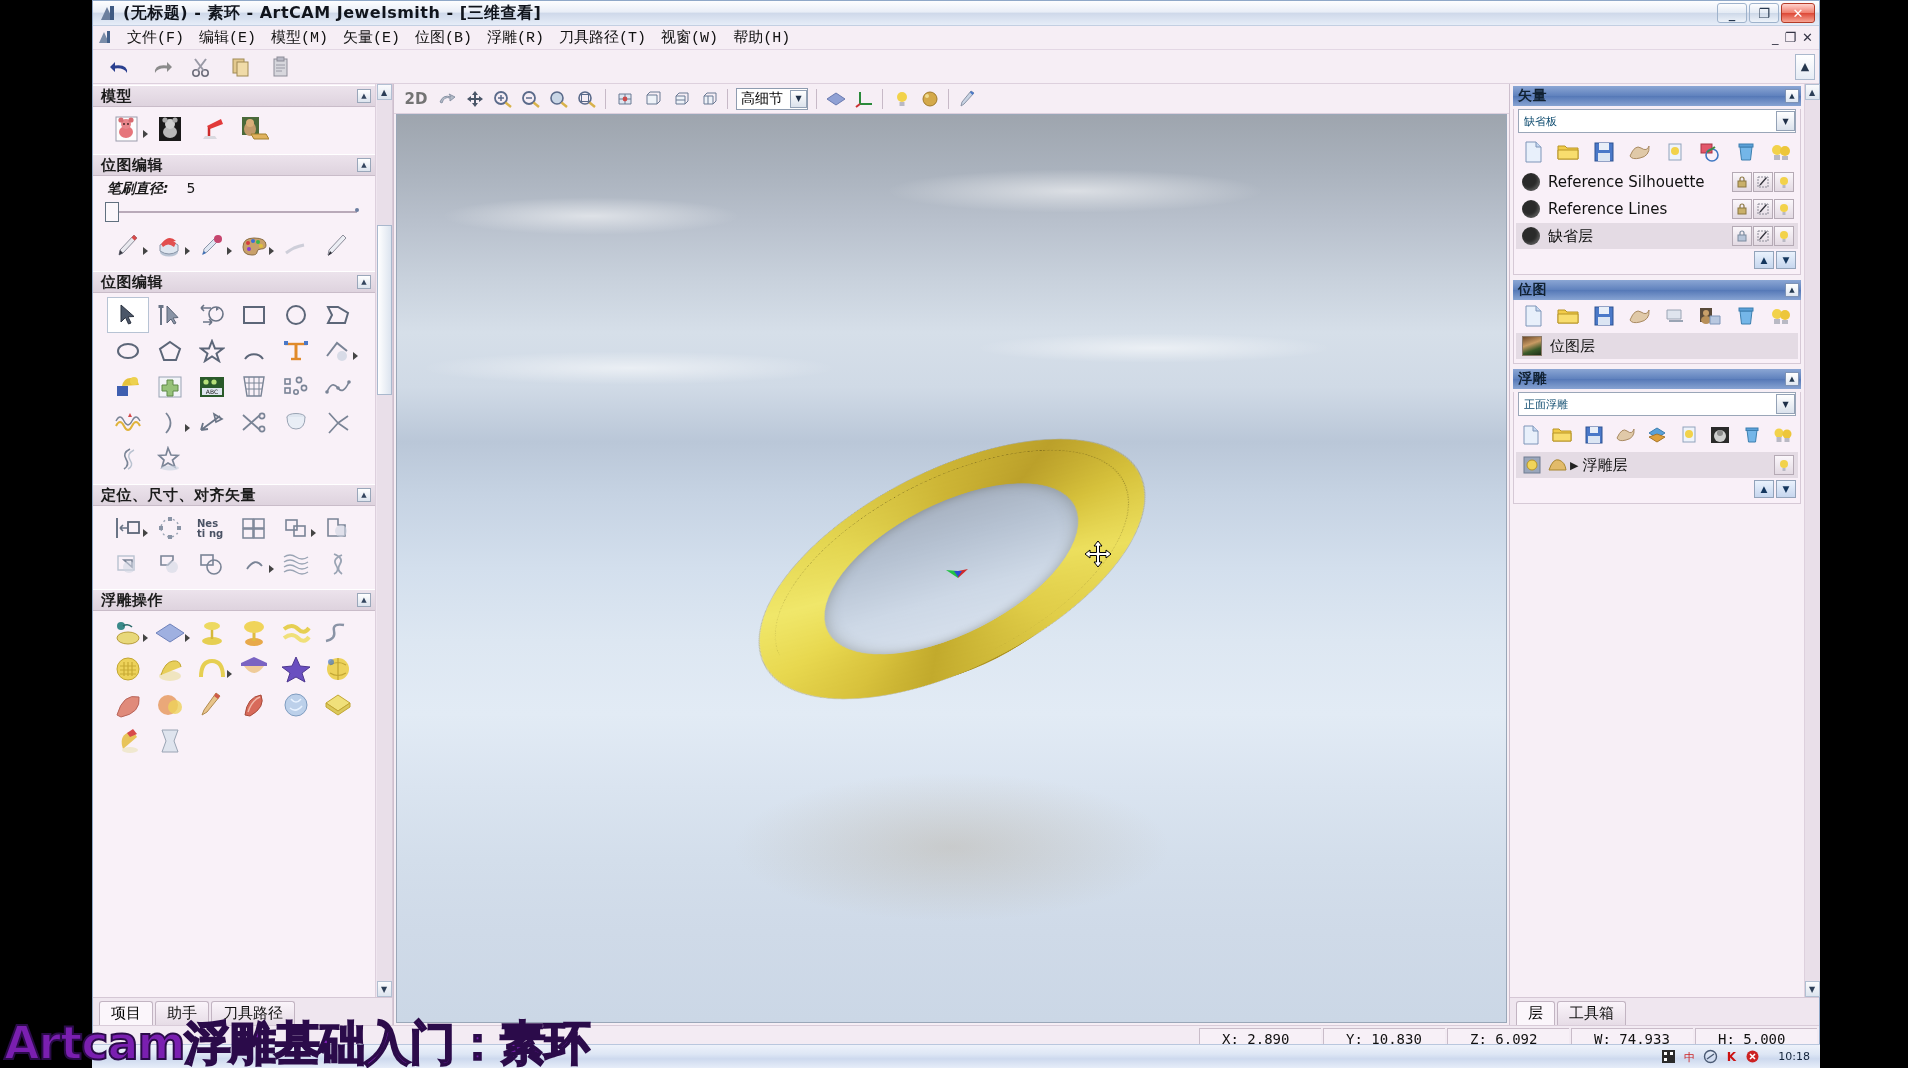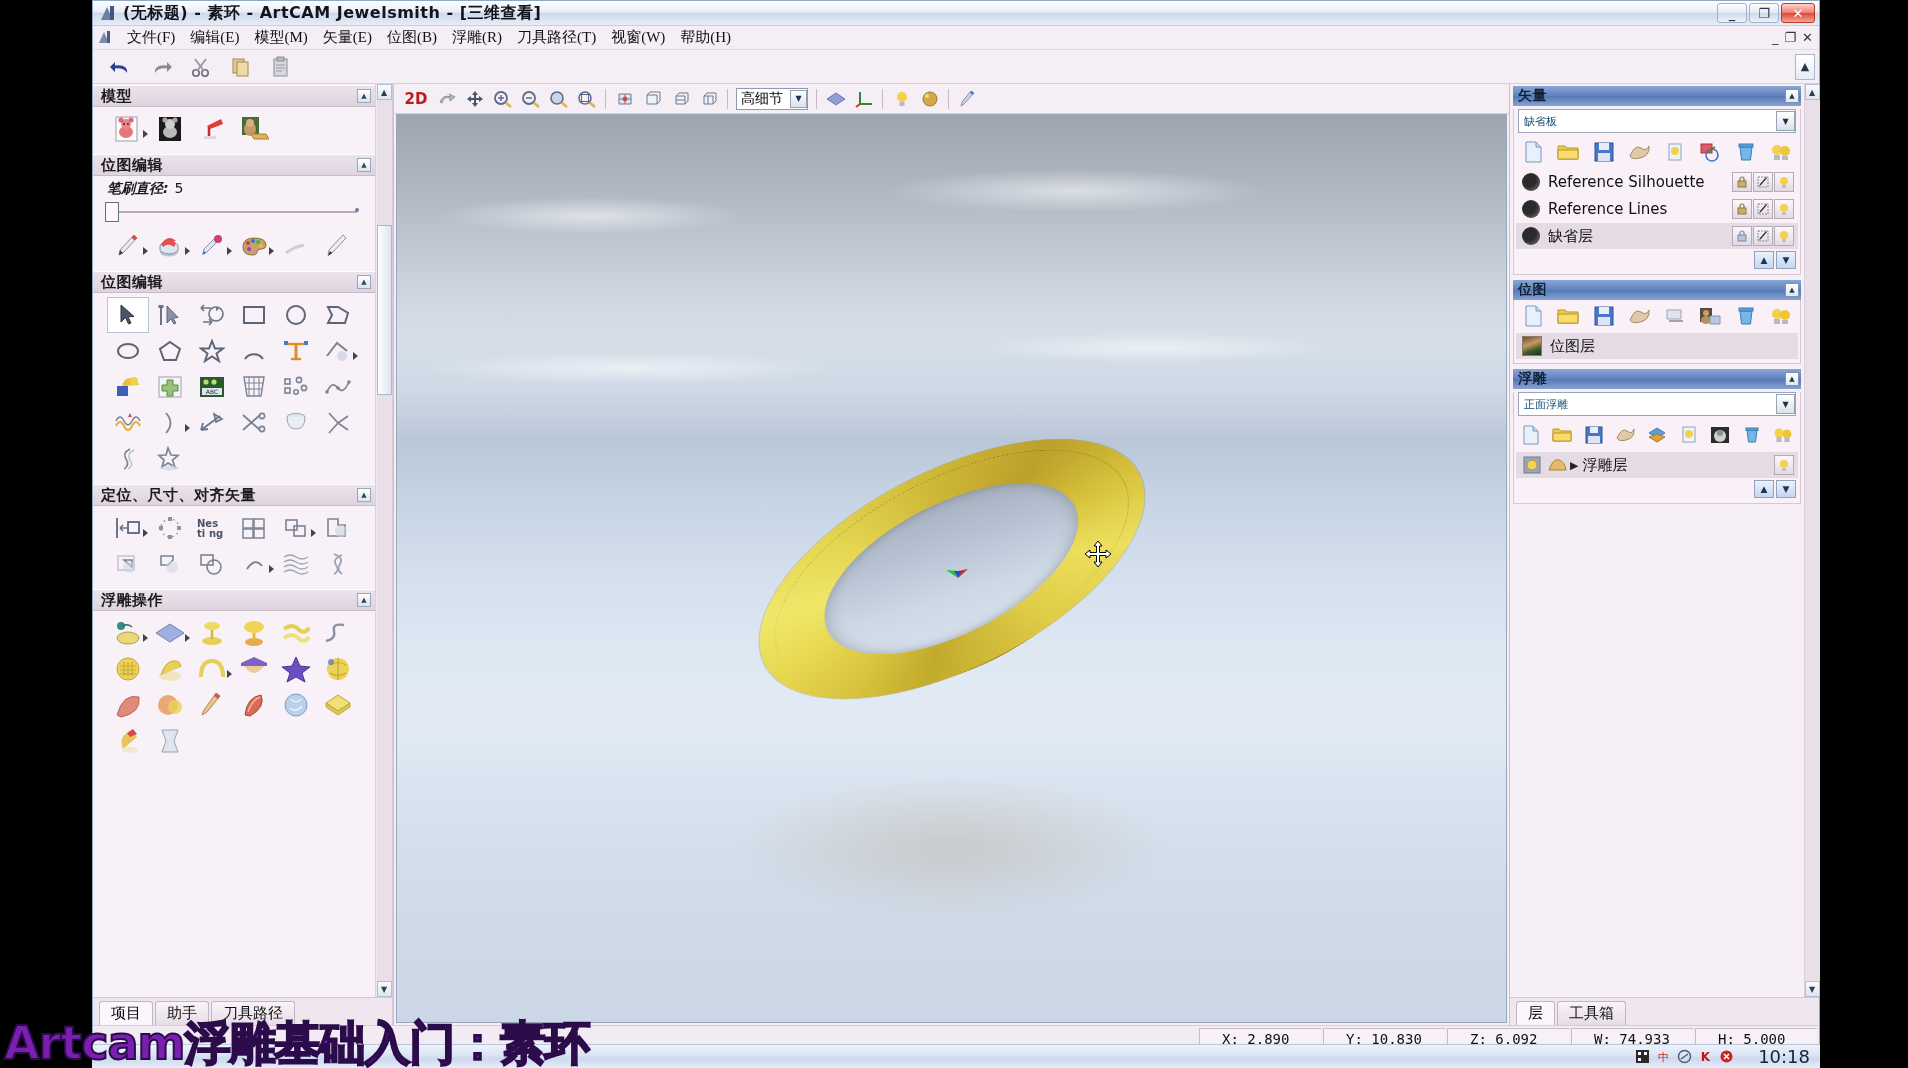--- a/index.html
+++ b/index.html
@@ -52,21 +52,21 @@
     height: 24px; flex: none; display: flex; align-items: center;
     background: #f6eef5; padding-left: 4px; gap: 1px;
     border-bottom: 1px solid #e3d7e4;
   }
   .menubar .mico { width: 18px; height: 17px; flex:none; position: relative; margin-right: 4px; }
   .menubar .mico .a { position:absolute; left:2px; top:3px; width:0; height:0;
     border-left:5px solid transparent; border-right:5px solid transparent; border-bottom:11px solid #7b8da9; }
   .menubar .mico .b { position:absolute; left:10px; top:2px; width:3px; height:12px; background:#44608a; }
   .menu-item {
     font-size: 15px; color: #111; padding: 16px 7px; white-space: nowrap;
-    font-family: Liberation Serif, serif;
+    font-family: Liberation Mono, monospace;
   }
 
   
   .toolrow {
     height: 34px; flex:none; display: flex; align-items: center;
     background: #f6eef5; border-bottom: 1px solid #ddd0dd; padding-left: 8px;
   }
   .tbtn { width: 40px; height: 30px; display:flex; align-items:center; justify-content:center; }
   .tbtn svg { display:block; }
   .collapse-box {
@@ -119,21 +119,21 @@
   .icon-grid { display:flex; flex-wrap:wrap; padding:4px 6px 6px 14px; gap:0px; }
   .icon-cell {
     width:42px; height:36px; display:flex; align-items:center; justify-content:center;
     position:relative;
   }
   .icon-cell.sel { background:#ffffff; border:1px solid #b7c3d4; }
   .icon-cell .arrow-tiny {
     position:absolute; right:1px; bottom:9px; width:0; height:0;
     border-top:4px solid transparent; border-bottom:4px solid transparent; border-left:5px solid #444;
   }
-  .brush-row { padding: 4px 10px 2px 14px; display:flex; align-items:baseline; gap:6px; }
+  .brush-row { padding: 4px 10px 2px 14px; display:flex; align-items:baseline; gap:18px; }
   .brush-label {
     font-size:14px; font-weight:bold; font-style:italic; color:#1a1a1a;
     font-family:"DejaVu Sans", sans-serif;
   }
   .brush-value { font-size:14px; color:#1a1a1a; }
   .slider-row { padding: 2px 16px 8px 14px; position:relative; height:24px; }
   .slider-track {
     position:absolute; left:14px; right:18px; top:11px; height:2px; background:#b9aab9;
   }
   .slider-thumb {
@@ -159,21 +159,21 @@
   .center {
     flex:1; min-width:0; display:flex; flex-direction:column; background:#f6eef5;
     border-left:1px solid #cdbfcd;
   }
   .view-toolbar {
     height:30px; flex:none; display:flex; align-items:center; gap:1px;
     background:#f6eef5; padding:0 6px; border-bottom:1px solid #ddd0dd;
   }
   .vt-2d {
     width:32px; height:24px; display:flex; align-items:center; justify-content:center;
-    font-size:15px; font-weight:bold; color:#b91c1c; font-family:"DejaVu Sans", sans-serif;
+    font-size:15px; font-weight:bold; color:#737373; font-family:"DejaVu Sans", sans-serif;
   }
   .vt-btn { width:27px; height:26px; display:flex; align-items:center; justify-content:center; }
   .vt-sep { width:1px; height:20px; background:#c7b9c7; margin:0 4px; }
   .vt-select {
     height:22px; min-width:72px; border:1px solid #8e9cb0; background:#fff;
     display:flex; align-items:center; padding-left:4px; margin:0 3px;
   }
   .vt-select .lbl { font-size:14px; color:#000; font-family:"DejaVu Sans", sans-serif; }
   .vt-select .drop {
     margin-left:auto; width:17px; height:18px; border:1px solid #94a2b6;
@@ -329,21 +329,21 @@
 
   
   .taskbar {
     position:absolute; left:92px; bottom:0; width:1728px; height:24px;
     background: linear-gradient(180deg,#eef2fa 0%, #dde6f5 40%, #cdd9ee 60%, #e6edf9 100%);
     border-top:1px solid #b9c7de; display:flex; align-items:center;
   }
   .tray { margin-left:auto; display:flex; align-items:center; gap:6px; padding-right:10px; }
   .tray-ico { width:15px; height:15px; }
   .tray-clock {
-    font-size:18px; color:#12233a; font-family:"DejaVu Sans", sans-serif; margin-left:18px;
+    font-size:11px; color:#12233a; font-family:"DejaVu Sans", sans-serif; margin-left:12px;
   }
 
   
   .overlay-caption {
     position:absolute; left:4px; bottom:2px;
     font-size:46px; font-weight:bold; white-space:nowrap;
     color:#7a1fb0; -webkit-text-stroke: 2px #2b0b4a;
     font-family:"DejaVu Sans", sans-serif; line-height:1;
     letter-spacing:-1px;
   }

